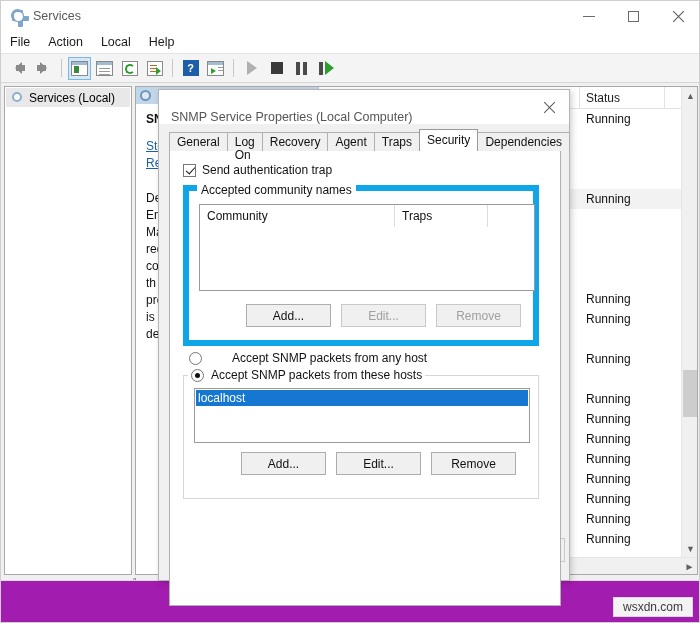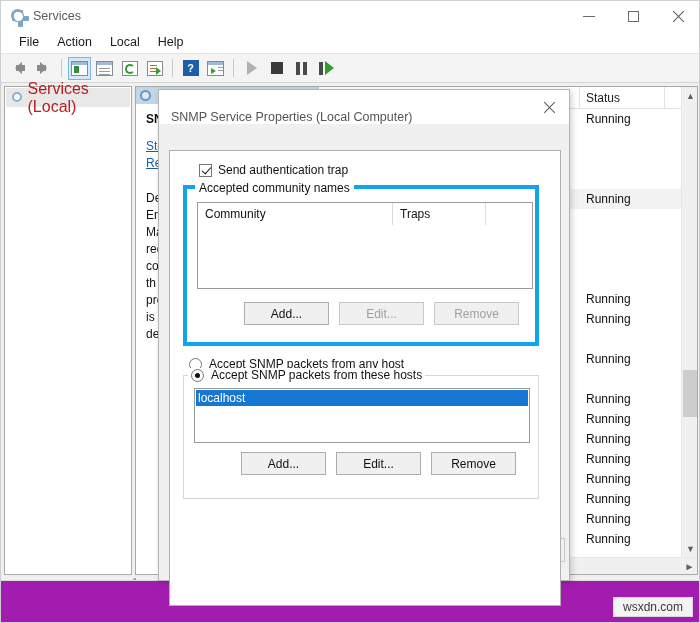--- a/index.html
+++ b/index.html
@@ -86,21 +86,20 @@
   }
   .wb-close::before { transform: rotate(45deg); }
   .wb-close::after  { transform: rotate(-45deg); }
 
   
   #menubar {
     position: absolute; left: 0; top: 30px;
     width: 700px; height: 23px;
     background: #ffffff;
     display: flex; align-items: center;
-    padding-left: 9px;
     border-bottom: 1px solid #e4e4e4;
   }
   .menu-item {
     padding: 2px 9px;
     font-size: 12.5px;
     color: #1a1a1a;
   }
 
   
   #toolbar {
@@ -246,21 +245,21 @@
     border: 1px solid #e8e8e8;
   }
   .tree-gear {
     width: 13px; height: 13px; position: relative; margin-right: 5px;
   }
   .tree-gear .g {
     position: absolute; left:1px; top:1px;
     width: 10px; height: 10px; border-radius: 50%;
     border: 2px solid #8aafd0; background: #fff;
   }
-  #tree-root-label { font-size: 16px; color: #b91c1c; }
+  #tree-root-label { font-size: 12px; color: #000000; }
 
   
   #svc-pane {
     position: absolute; left: 134px; top: 3px;
     width: 563px; height: 489px;
     background: #ffffff;
     border: 1px solid #a9a9a9;
     overflow: hidden;
   }
 
@@ -471,21 +470,21 @@
   #dlg-panel {
     position: absolute; left: 10px; top: 60px;
     width: 392px; height: 456px;
     background: #ffffff;
     border: 1px solid #b0b0b0;
     z-index: 2;
   }
 
   
   #send-trap-row {
-    position: absolute; left: 29px; top: 12px;
+    position: absolute; left: 13px; top: 12px;
     display: flex; align-items: flex-end;
   }
   .chk {
     width: 13px; height: 13px;
     border: 1px solid #767676;
     background: #fff;
     position: relative;
     margin-right: 6px;
   }
   .chk.checked::after {
@@ -495,21 +494,21 @@
     border: solid #111;
     border-width: 0 1.6px 1.6px 0;
     transform: rotate(42deg);
   }
   .lbl { font-size: 12px; color: #111; }
 
   
   #grp-community {
     position: absolute; left: 13px; top: 34px;
     width: 356px; height: 161px;
-    border: 4px solid #0ea5e9;
+    border: 6px solid #0ea5e9;
   }
   .grp-legend {
     position: absolute; left: 8px; top: -8px;
     background: #ffffff;
     padding: 0 4px;
     font-size: 12px; color: #111;
   }
   #community-list {
     position: absolute; left: 10px; top: 13px;
     width: 336px; height: 87px;
@@ -536,22 +535,22 @@
     font-family: "Liberation Sans", sans-serif;
   }
   .btn.disabled { color: #a0a0a0; background: #f0f0f0; border-color: #c8c8c8; }
 
   #comm-add   { position: absolute; left: 57px;  top: 113px; width: 85px; height: 23px; }
   #comm-edit  { position: absolute; left: 152px; top: 113px; width: 85px; height: 23px; }
   #comm-remove{ position: absolute; left: 247px; top: 113px; width: 85px; height: 23px; }
 
   
   #radio-any {
-    position: absolute; left: 19px; top: 206px;
-    display: flex; align-items: center;
+    position: absolute; left: 19px; top: 200px;
+    display: flex; align-items: center; gap: 23px;
   }
   .radio {
     width: 13px; height: 13px;
     border: 1px solid #767676;
     border-radius: 50%;
     background: #fff;
     margin-right: 7px;
     position: relative;
   }
   .radio.on::after {
@@ -849,20 +848,29 @@
   </div>
 
   <div id="dialog">
     <div id="dlg-titlebar">
       <div id="dlg-title">SNMP Service Properties (Local Computer)</div>
       <div id="dlg-close">
           <span class="x"></span>
         </div>
     </div>
 
+    <div id="dlg-tabs">
+      <div class="dtab">General</div>
+      <div class="dtab">Log On</div>
+      <div class="dtab">Recovery</div>
+      <div class="dtab">Agent</div>
+      <div class="dtab">Traps</div>
+      <div class="dtab active">Security</div>
+      <div class="dtab">Dependencies</div>
+    </div>
 
     <div id="dlg-panel">
 
       <div id="send-trap-row">
         <span class="chk checked"></span>
         <span class="lbl">Send authentication trap</span>
       </div>
 
       <div id="grp-community">
         <div class="grp-legend">Accepted community names</div>

